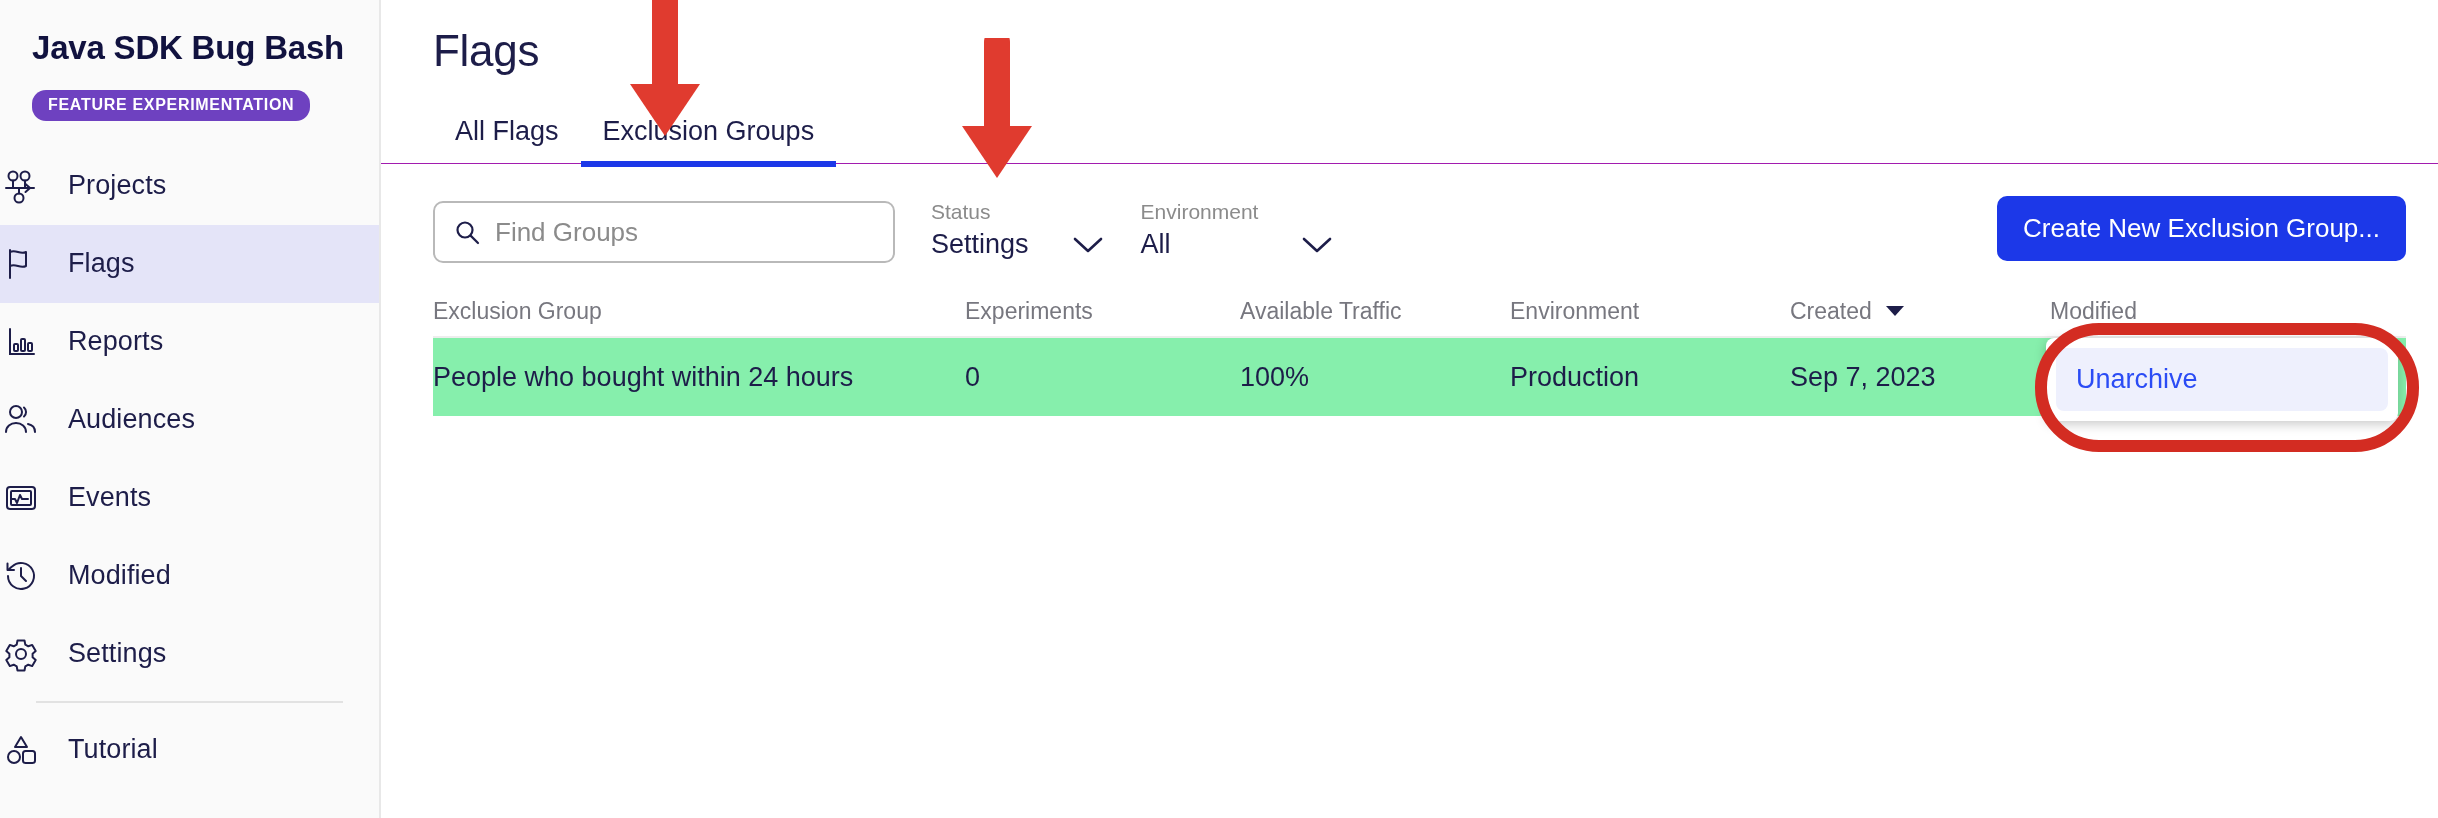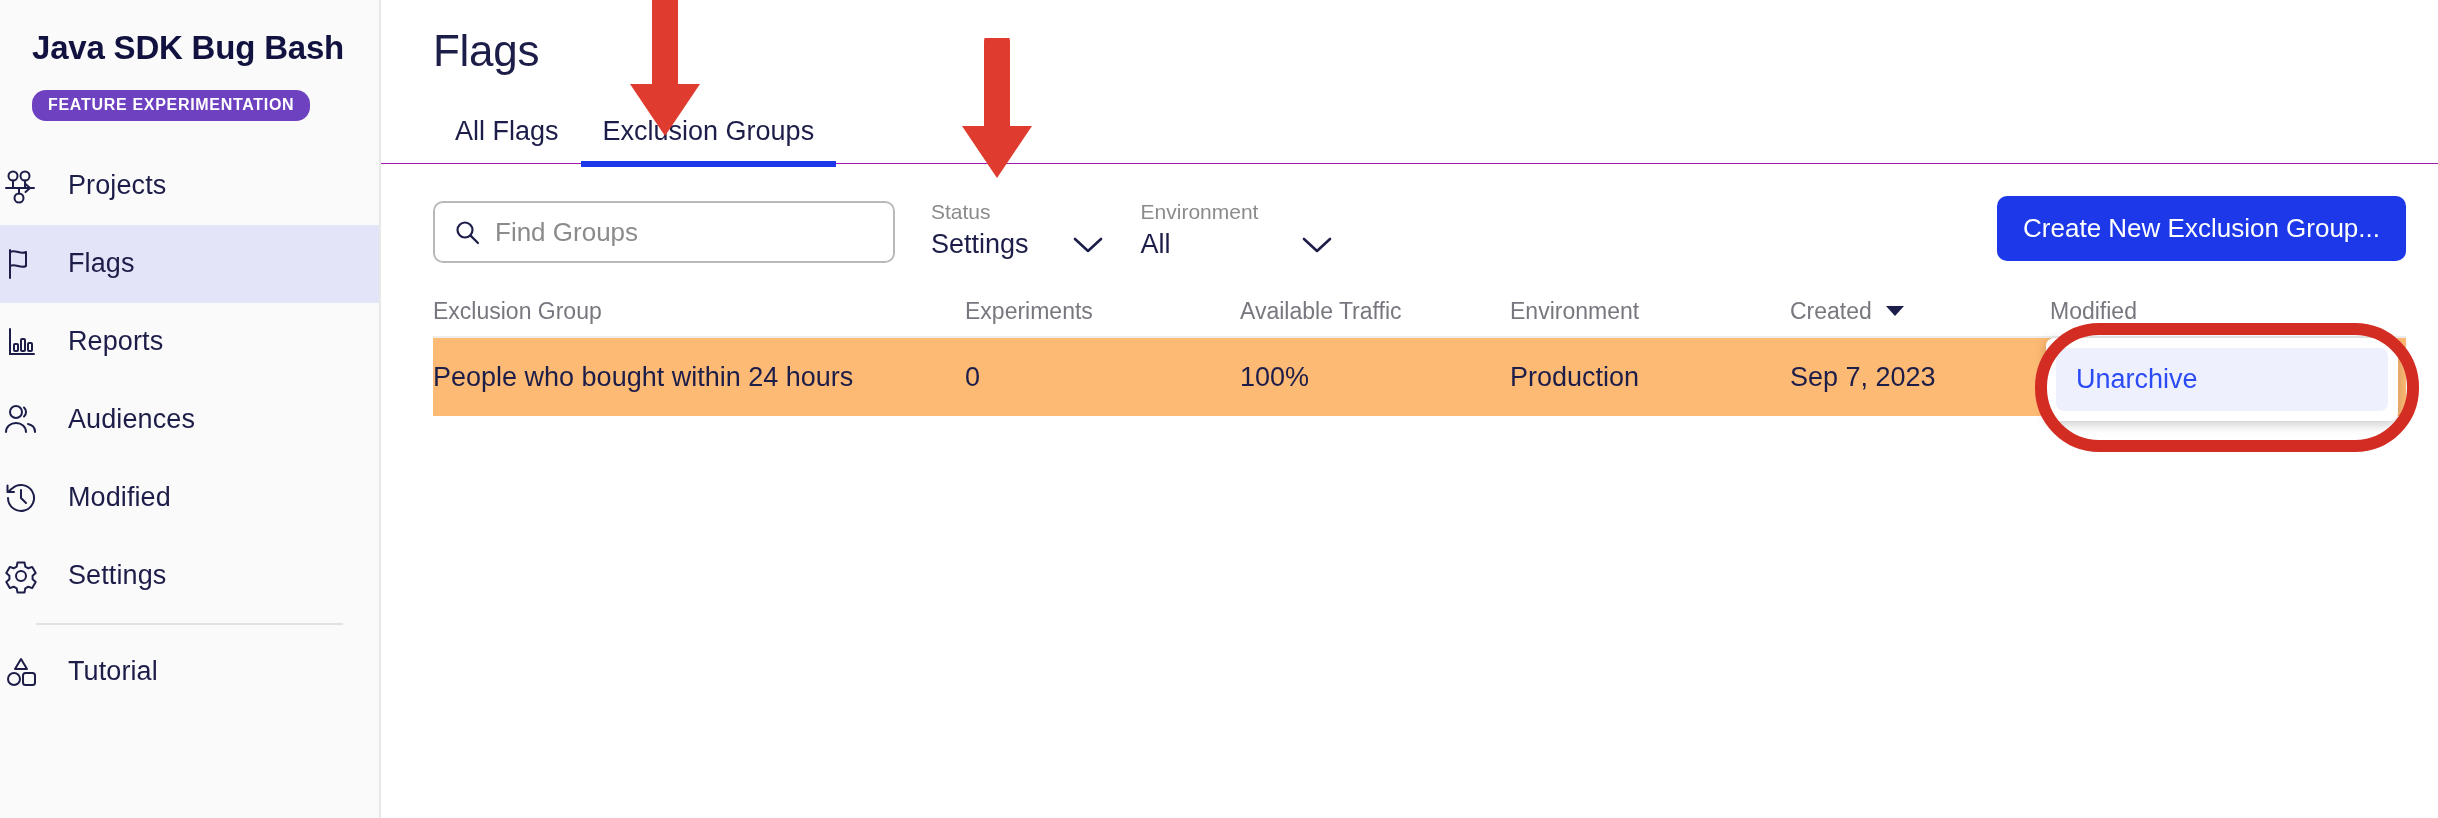--- a/index.html
+++ b/index.html
@@ -189,21 +189,21 @@
   .t-head {
     height: 52px;
     border-bottom: 2px solid #ededed;
   }
   .t-head .cell {
     font-size: 23px;
     color: #77777f;
   }
   .t-body {
     height: 78px;
-    background: #fdba74;
+    background: #86efac;
   }
   .t-body .cell {
     font-size: 27px;
     color: #1d1d49;
   }
   .cell { padding-right: 12px; }
   .c-name   { flex: 0 0 532px; }
   .c-exp    { flex: 0 0 275px; }
   .c-traf   { flex: 0 0 270px; }
   .c-env    { flex: 0 0 280px; }
@@ -291,20 +291,30 @@
           <svg width="42" height="42" viewBox="0 0 42 42" fill="none" stroke="#1d1d49" stroke-width="2">
             <circle cx="16" cy="13" r="6"></circle>
             <path d="M6 33c0-5.5 4.5-9 10-9s10 3.5 10 9" stroke-linecap="round"></path>
             <path d="M24 8.5a6 6 0 010 9" stroke-linecap="round"></path>
             <path d="M28 25c4 .8 7 3.8 7 8" stroke-linecap="round"></path>
           </svg>
         </span>
         <span class="nav-label">Audiences</span>
       </div>
 
+      <div class="nav-item">
+        <span class="nav-icon">
+          <svg width="42" height="42" viewBox="0 0 42 42" fill="none" stroke="#1d1d49" stroke-width="2">
+            <rect x="7" y="10" width="28" height="22" rx="3"></rect>
+            <rect x="11" y="14" width="20" height="14" rx="1"></rect>
+            <path d="M12 22h3l2 4 3-8 2 4h6" stroke-linecap="round" stroke-linejoin="round"></path>
+          </svg>
+        </span>
+        <span class="nav-label">Events</span>
+      </div>
 
       <div class="nav-item">
         <span class="nav-icon">
           <svg width="42" height="42" viewBox="0 0 42 42" fill="none" stroke="#1d1d49" stroke-width="2">
             <path d="M8 21a13 13 0 1 0 4-9.4L8 15" stroke-linecap="round"></path>
             <path d="M7.5 8.5V15H14" stroke-linecap="round" stroke-linejoin="round"></path>
             <path d="M21 13v8l5 5" stroke-linecap="round" stroke-linejoin="round"></path>
           </svg>
         </span>
         <span class="nav-label">Modified</span>

